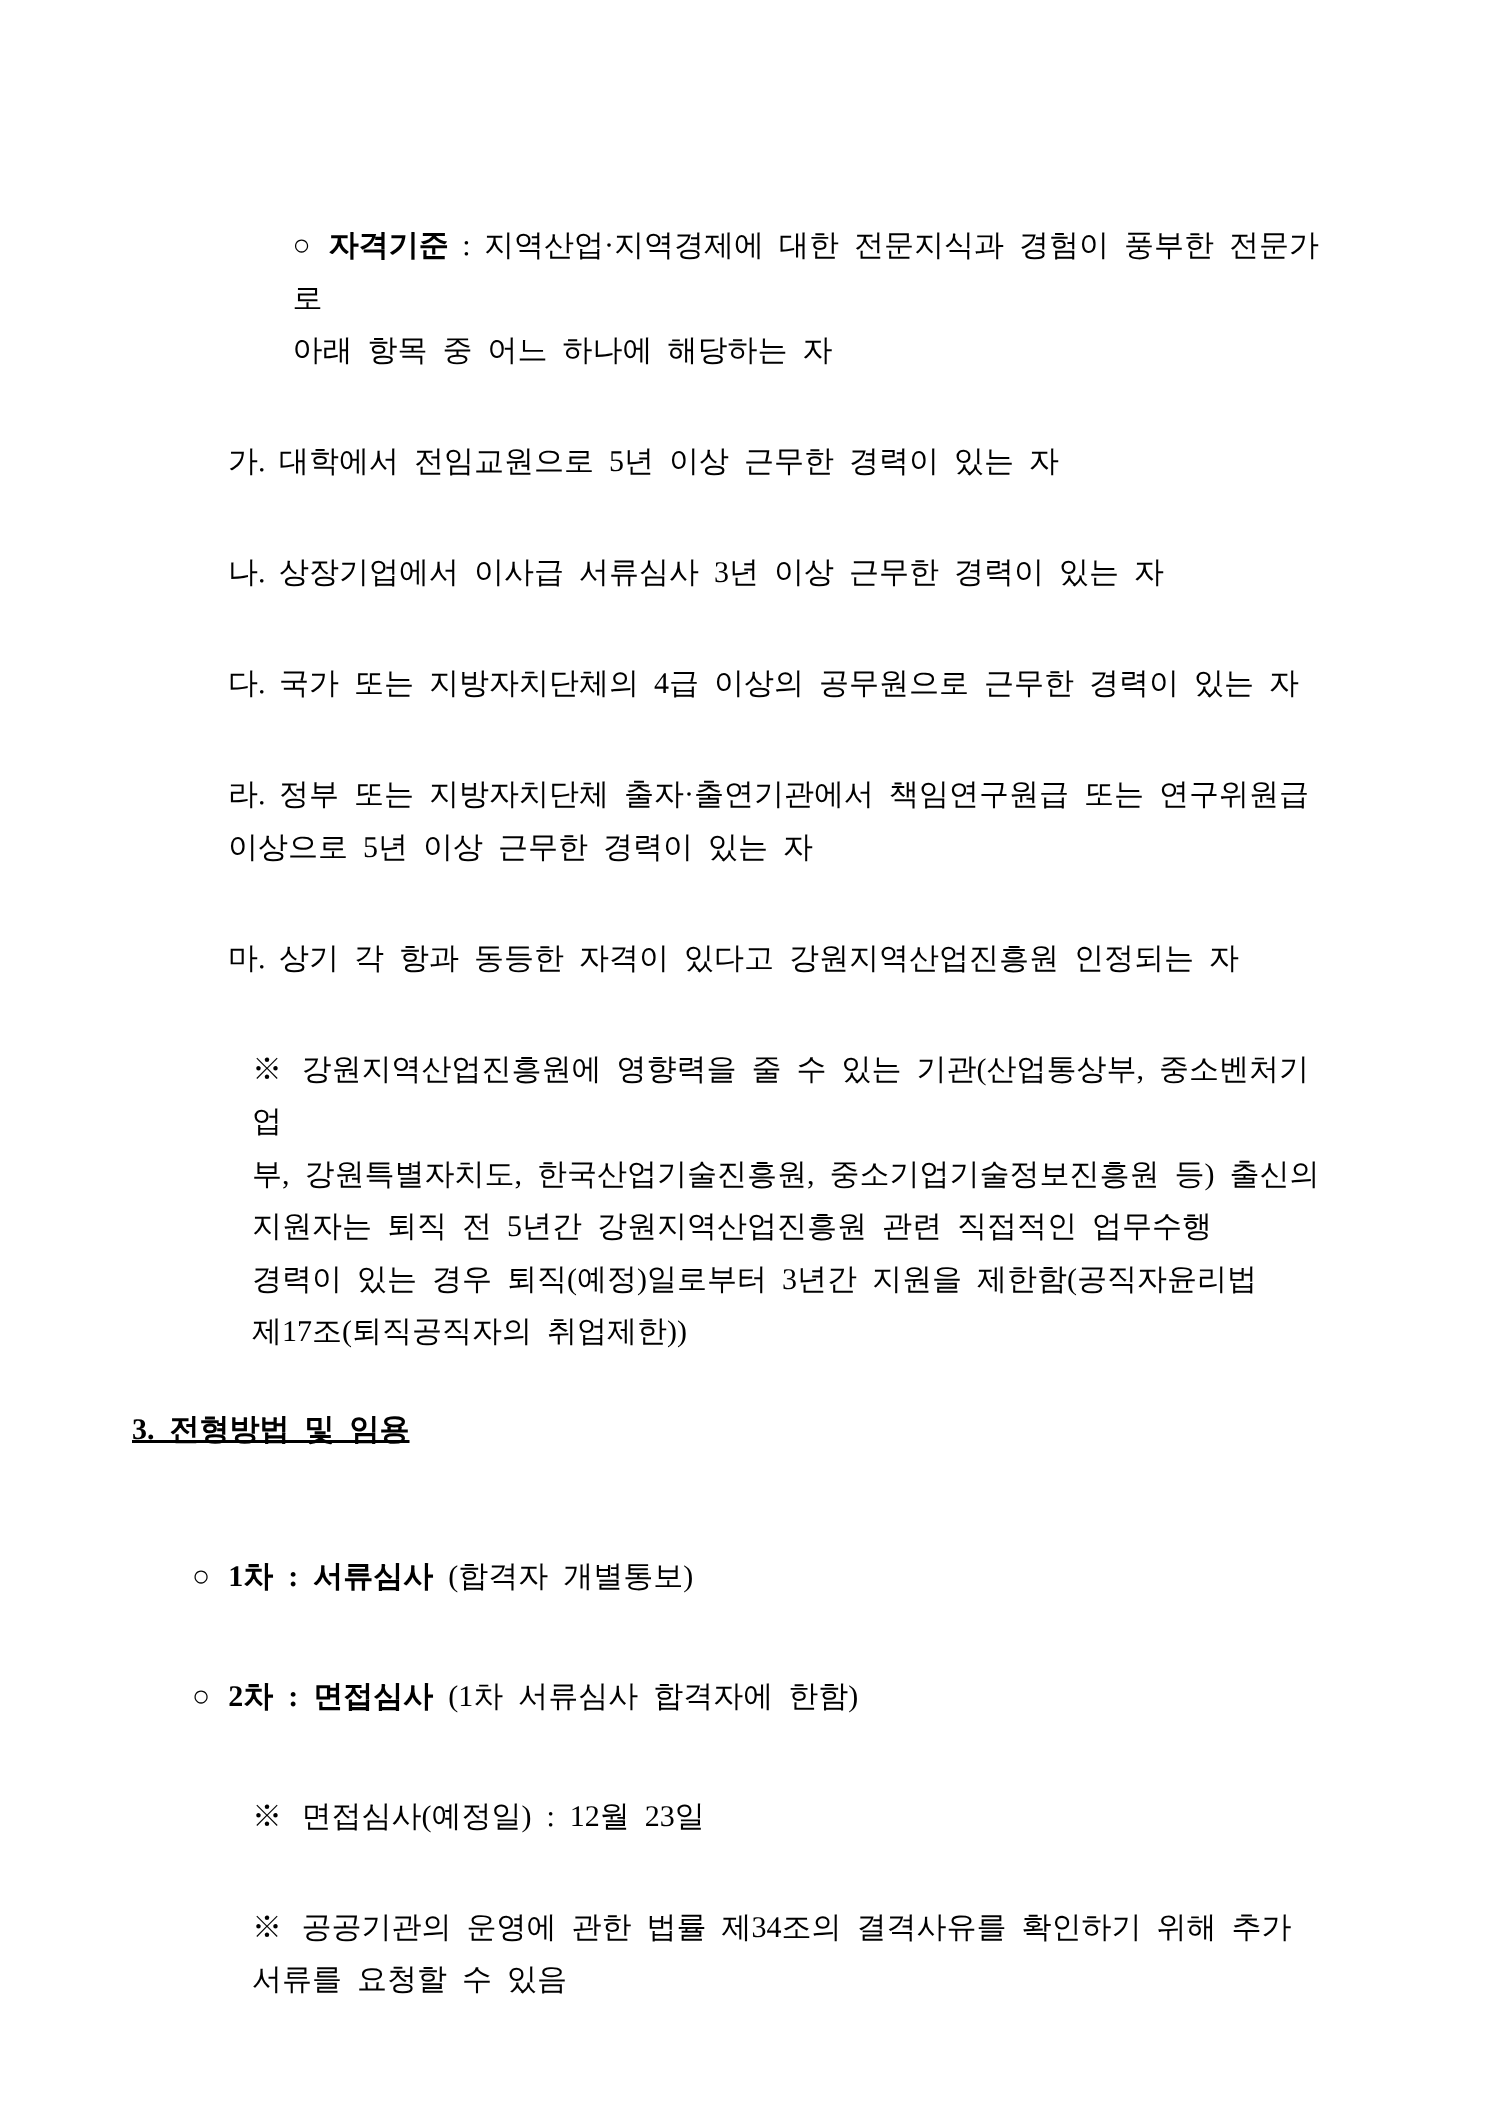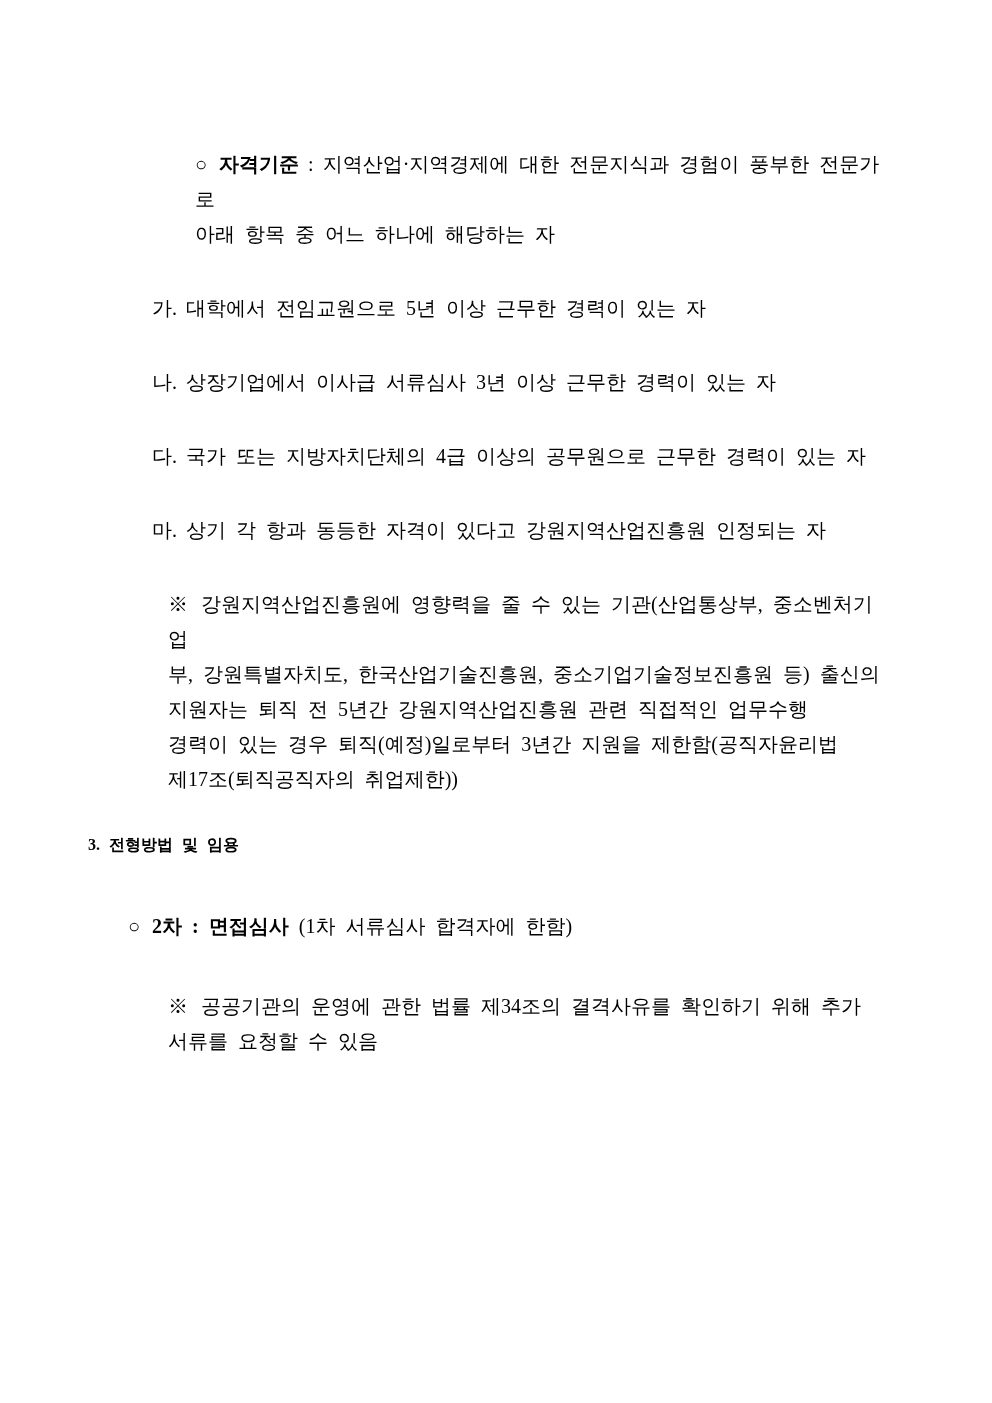--- a/index.html
+++ b/index.html
@@ -28,24 +28,25 @@
   .sep { margin: 0 9px; }
 
   
   .lvl-bullet1 { padding-left: 107px; text-indent: -97px; }  
   .lvl-ga      { padding-left: 64px;  text-indent: -35px; }  
   .lvl-note    { padding-left: 80px;  text-indent: -32px; }  
   .lvl-round   { padding-left: 40px;  text-indent: -30px; margin-bottom: 10px; }  
 
   .heading {
     font-weight: bold;
-    font-size: 16px;
+    font-size: 20px;
     line-height: 35px;
-    margin: 30px 0 12px 0;
+    margin: 30px 0 28px 0;
     word-spacing: 5px;
+    text-decoration: underline;
   }
 </style>
 </head>
 <body>
 
 <div class="page">
 
   <div class="para lvl-bullet1">
     <span class="marker">○</span><span class="b">자격기준</span><span class="sep">:</span><span>지역산업·지역경제에 대한 전문지식과 경험이 풍부한 전문가로
 아래 항목 중 어느 하나에 해당하는 자</span>
@@ -54,37 +55,47 @@
   <div class="para lvl-ga">
     <span class="marker-ga">가.</span><span>대학에서 전임교원으로 5년 이상 근무한 경력이 있는 자</span>
   </div>
   <div class="para lvl-ga">
     <span class="marker-ga">나.</span><span>상장기업에서 이사급 서류심사 3년 이상 근무한 경력이 있는 자</span>
   </div>
   <div class="para lvl-ga">
     <span class="marker-ga">다.</span><span>국가 또는 지방자치단체의 4급 이상의 공무원으로 근무한 경력이 있는 자</span>
   </div>
   <div class="para lvl-ga">
+    <span class="marker-ga">라.</span><span>정부 또는 지방자치단체 출자·출연기관에서 책임연구원급 또는 연구위원급
+이상으로 5년 이상 근무한 경력이 있는 자</span>
+  </div>
+  <div class="para lvl-ga">
     <span class="marker-ga">마.</span><span>상기 각 항과 동등한 자격이 있다고 강원지역산업진흥원 인정되는 자</span>
   </div>
 
   <div class="para lvl-note">
     <span class="marker-note">※</span><span>강원지역산업진흥원에 영향력을 줄 수 있는 기관(산업통상부, 중소벤처기업
 부, 강원특별자치도, 한국산업기술진흥원, 중소기업기술정보진흥원 등) 출신의
 지원자는 퇴직 전 5년간 강원지역산업진흥원 관련 직접적인 업무수행
 경력이 있는 경우 퇴직(예정)일로부터 3년간 지원을 제한함(공직자윤리법
 제17조(퇴직공직자의 취업제한))</span>
   </div>
 
   <div class="heading">
     <span>3. 전형방법 및 임용</span>
   </div>
 
   <div class="para lvl-round">
+    <span class="marker">○</span><span class="b">1차 : 서류심사</span> <span>(합격자 개별통보)</span>
+  </div>
+  <div class="para lvl-round">
     <span class="marker">○</span><span class="b">2차 : 면접심사</span> <span>(1차 서류심사 합격자에 한함)</span>
   </div>
 
+  <div class="para lvl-note">
+    <span class="marker-note">※</span><span>면접심사(예정일) : 12월 23일</span>
+  </div>
   <div class="para lvl-note">
     <span class="marker-note">※</span><span>공공기관의 운영에 관한 법률 제34조의 결격사유를 확인하기 위해 추가
 서류를 요청할 수 있음</span>
   </div>
 
 </div>
 
 </body></html>

